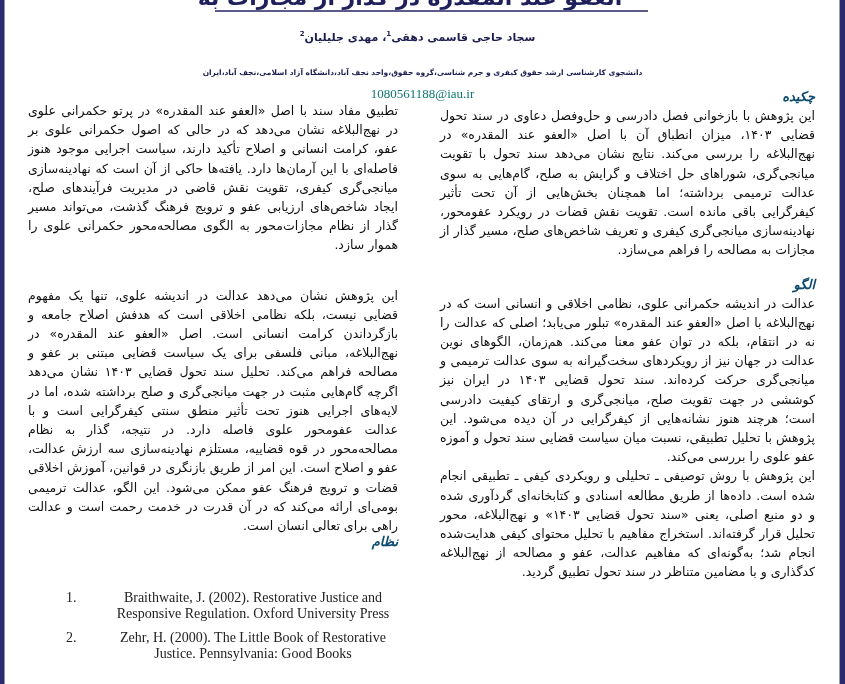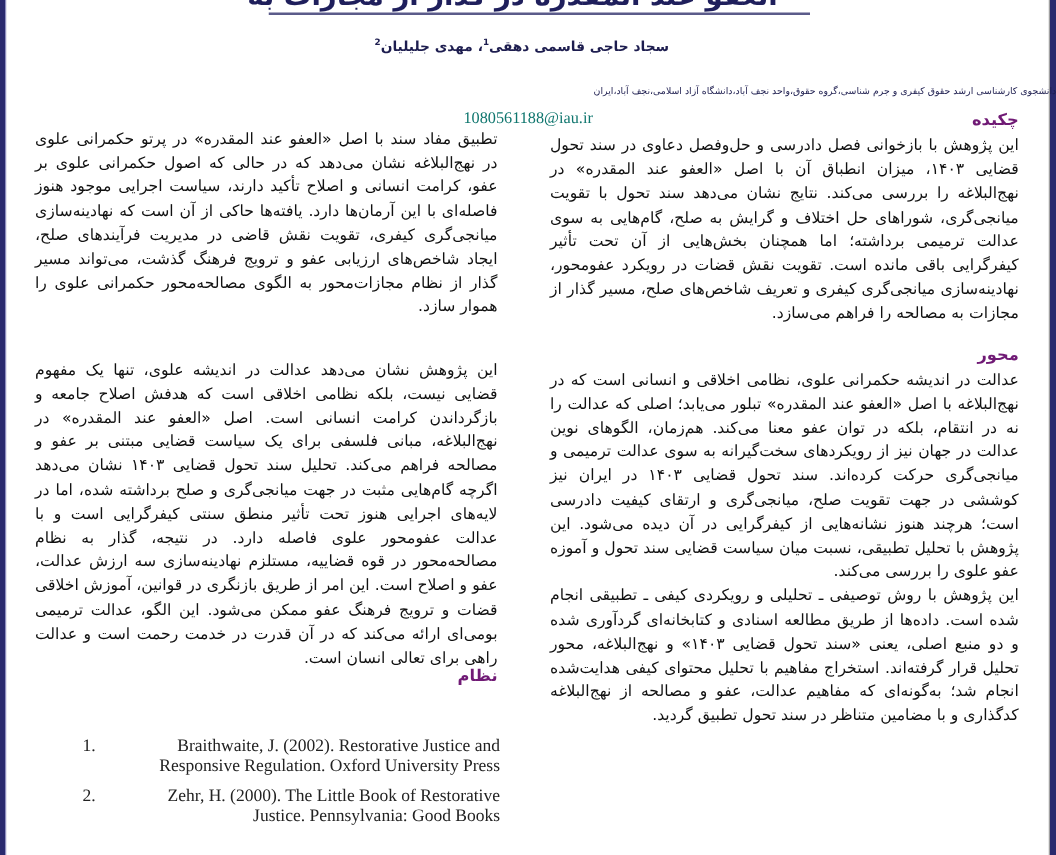--- a/index.html
+++ b/index.html
@@ -11,29 +11,29 @@
   .border-left-inner { position:absolute; left:4px; top:0; width:1px; height:684px; background:#8f8fc0; }
   .border-right { position:absolute; right:0; top:0; width:5px; height:684px; background:#2a2a6e; }
   .border-right-inner { position:absolute; right:5px; top:0; width:1px; height:684px; background:#a0a0a0; }
   .title-clip {
     position:absolute; left:170px; top:-14px; width:480px; height:24px; overflow:hidden;
     text-align:center; font-weight:bold; font-size:22px; color:#1f1f5c; direction:rtl; line-height:24px;
   }
   .title-rule { position:absolute; left:215px; top:10px; width:433px; height:2px; background:#5b5b8a; }
   .authors { position:absolute; left:0; width:835px; top:30px; text-align:center; font-size:11px; font-weight:bold; color:#1d1d4f; direction:rtl; }
   .authors sup { font-size:7px; }
-  .affil { position:absolute; left:0; width:845px; top:68px; text-align:right; font-size:7.5px; font-weight:normal; color:#1d1d4f; direction:rtl; }
+  .affil { position:absolute; left:0; width:845px; top:68px; text-align:center; font-size:7.5px; font-weight:bold; color:#1d1d4f; direction:rtl; }
   .email { position:absolute; left:0; width:845px; top:86px; text-align:center; font-family:"Liberation Serif", serif; font-size:13px; color:#0f766e; }
   .col { position:absolute; direction:rtl; text-align:justify; text-align-last:right; font-size:12.5px; line-height:19.2px; color:#111; }
   .col p { margin:0; }
-  .heading { font-weight:bold; color:#701a75; font-size:13px; line-height:18px; }
+  .heading { font-weight:bold; color:#0c4a6e; font-size:13px; line-height:18px;font-style:italic; }
   .refs { position:absolute; left:60px; top:590px; width:340px; font-family:"Liberation Serif", serif; font-size:14px; line-height:16px; color:#222; }
   .ref { display:flex; margin-bottom:8px; }
   .ref-num { width:40px; flex:none; padding-left:6px; }
-  .ref-text { text-align:right; flex:1; }
+  .ref-text { text-align:center; flex:1; }
 </style>
 </head>
 <body>
 
 <div class="border-left"></div>
 <div class="border-left-inner"></div>
 <div class="border-right"></div>
 <div class="border-right-inner"></div>
 
 <div class="title-clip">العفو عند المقدره در گذار از مجازات به مصالحه</div>
@@ -42,21 +42,21 @@
 <div class="authors">
   <span>سجاد حاجی قاسمی دهقی</span><sup>1</sup><span>، </span><span>مهدی جلیلیان</span><sup>2</sup>
 </div>
 
 <div class="affil">دانشجوی کارشناسی ارشد حقوق کیفری و جرم شناسی،گروه حقوق،واحد نجف آباد،دانشگاه آزاد اسلامی،نجف آباد،ایران</div>
 <div class="email">1080561188@iau.ir</div>
 
 <div class="col" style="left:440px; top:88px; width:375px;">
   <div class="heading">چکیده</div>
   <p>این پژوهش با بازخوانی فصل دادرسی و حل‌وفصل دعاوی در سند تحول قضایی ۱۴۰۳، میزان انطباق آن با اصل «العفو عند المقدره» در نهج‌البلاغه را بررسی می‌کند. نتایج نشان می‌دهد سند تحول با تقویت میانجی‌گری، شوراهای حل اختلاف و گرایش به صلح، گام‌هایی به سوی عدالت ترمیمی برداشته؛ اما همچنان بخش‌هایی از آن تحت تأثیر کیفرگرایی باقی مانده است. تقویت نقش قضات در رویکرد عفومحور، نهادینه‌سازی میانجی‌گری کیفری و تعریف شاخص‌های صلح، مسیر گذار از مجازات به مصالحه را فراهم می‌سازد.</p>
-  <div class="heading" style="margin-top:16px;">محور</div>
+  <div class="heading" style="margin-top:16px;">الگو</div>
   <p>عدالت در اندیشه حکمرانی علوی، نظامی اخلاقی و انسانی است که در نهج‌البلاغه با اصل «العفو عند المقدره» تبلور می‌یابد؛ اصلی که عدالت را نه در انتقام، بلکه در توان عفو معنا می‌کند. هم‌زمان، الگوهای نوین عدالت در جهان نیز از رویکردهای سخت‌گیرانه به سوی عدالت ترمیمی و میانجی‌گری حرکت کرده‌اند. سند تحول قضایی ۱۴۰۳ در ایران نیز کوششی در جهت تقویت صلح، میانجی‌گری و ارتقای کیفیت دادرسی است؛ هرچند هنوز نشانه‌هایی از کیفرگرایی در آن دیده می‌شود. این پژوهش با تحلیل تطبیقی، نسبت میان سیاست قضایی سند تحول و آموزه عفو علوی را بررسی می‌کند.</p>
   <p>این پژوهش با روش توصیفی ـ تحلیلی و رویکردی کیفی ـ تطبیقی انجام شده است. داده‌ها از طریق مطالعه اسنادی و کتابخانه‌ای گردآوری شده و دو منبع اصلی، یعنی «سند تحول قضایی ۱۴۰۳» و نهج‌البلاغه، محور تحلیل قرار گرفته‌اند. استخراج مفاهیم با تحلیل محتوای کیفی هدایت‌شده انجام شد؛ به‌گونه‌ای که مفاهیم عدالت، عفو و مصالحه از نهج‌البلاغه کدگذاری و با مضامین متناظر در سند تحول تطبیق گردید.</p>
 </div>
 
 <div class="col" style="left:28px; top:101px; width:370px;">
   <p>تطبیق مفاد سند با اصل «العفو عند المقدره» در پرتو حکمرانی علوی در نهج‌البلاغه نشان می‌دهد که در حالی که اصول حکمرانی علوی بر عفو، کرامت انسانی و اصلاح تأکید دارند، سیاست اجرایی موجود هنوز فاصله‌ای با این آرمان‌ها دارد. یافته‌ها حاکی از آن است که نهادینه‌سازی میانجی‌گری کیفری، تقویت نقش قاضی در مدیریت فرآیندهای صلح، ایجاد شاخص‌های ارزیابی عفو و ترویج فرهنگ گذشت، می‌تواند مسیر گذار از نظام مجازات‌محور به الگوی مصالحه‌محور حکمرانی علوی را هموار سازد.</p>
   <p style="margin-top:31px;">این پژوهش نشان می‌دهد عدالت در اندیشه علوی، تنها یک مفهوم قضایی نیست، بلکه نظامی اخلاقی است که هدفش اصلاح جامعه و بازگرداندن کرامت انسانی است. اصل «العفو عند المقدره» در نهج‌البلاغه، مبانی فلسفی برای یک سیاست قضایی مبتنی بر عفو و مصالحه فراهم می‌کند. تحلیل سند تحول قضایی ۱۴۰۳ نشان می‌دهد اگرچه گام‌هایی مثبت در جهت میانجی‌گری و صلح برداشته شده، اما در لایه‌های اجرایی هنوز تحت تأثیر منطق سنتی کیفرگرایی است و با عدالت عفومحور علوی فاصله دارد. در نتیجه، گذار به نظام مصالحه‌محور در قوه قضاییه، مستلزم نهادینه‌سازی سه ارزش عدالت، عفو و اصلاح است. این امر از طریق بازنگری در قوانین، آموزش اخلاقی قضات و ترویج فرهنگ عفو ممکن می‌شود. این الگو، عدالت ترمیمی بومی‌ای ارائه می‌کند که در آن قدرت در خدمت رحمت است و عدالت راهی برای تعالی انسان است.</p>
   <div class="heading" style="margin-top:-2px;">نظام</div>
 </div>
 

